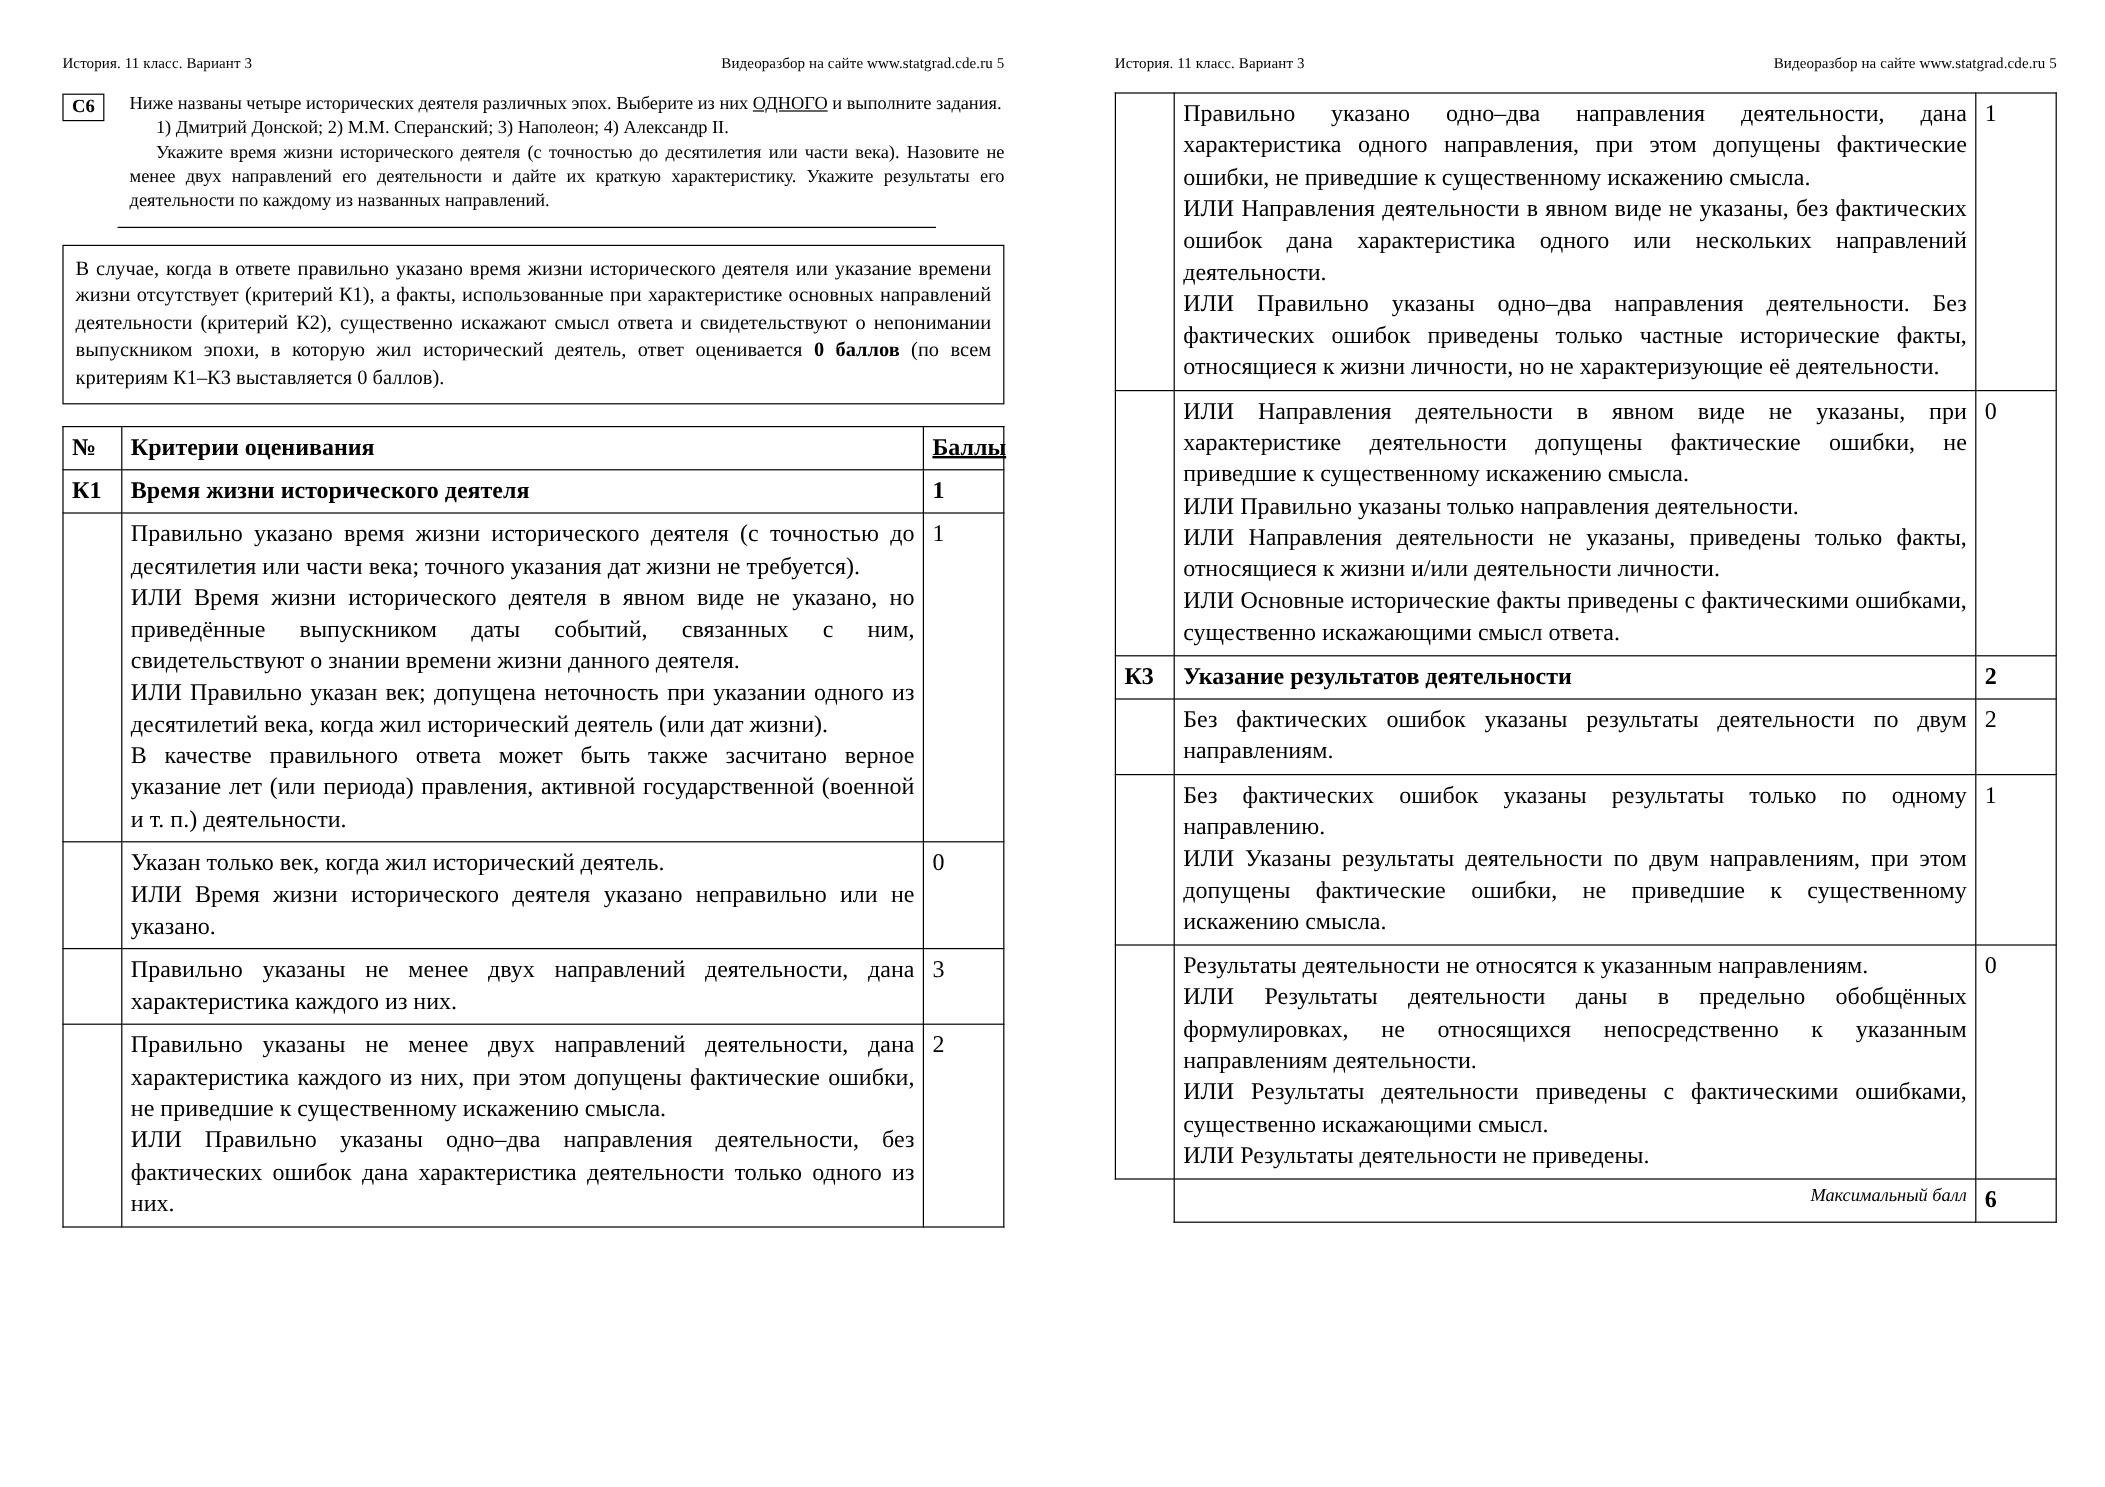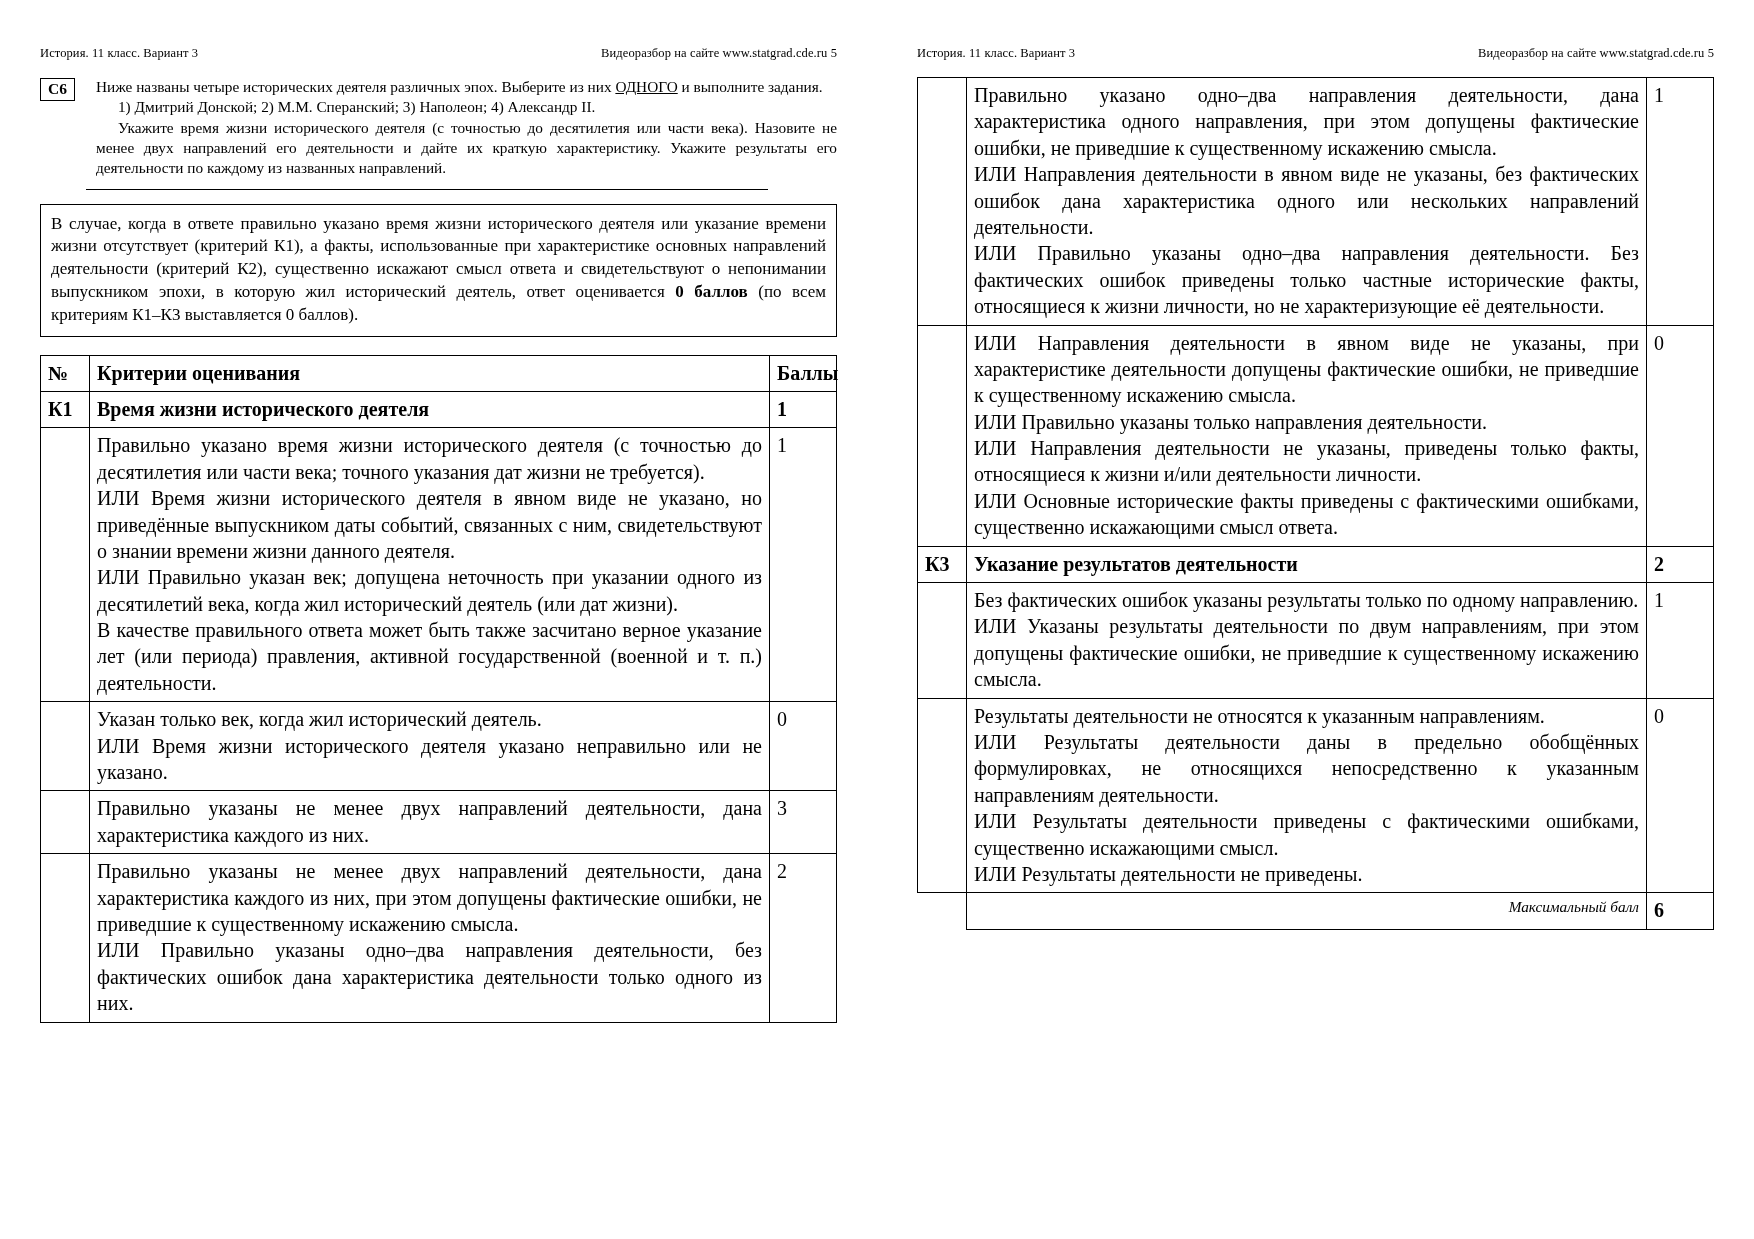--- a/index.html
+++ b/index.html
@@ -14,21 +14,21 @@
     color: #000000;
     position: relative;
     overflow: hidden;
   }
   .page {
     position: absolute;
     top: 0;
     width: 877px;
     height: 1239px;
     box-sizing: border-box;
-    padding: 46px 40px 20px 40px;
+    padding: 46px 40px 20px 52px;
   }
   .page-left { left: 0; }
   .page-right { left: 877px; }
 
   .runhead {
     display: flex;
     justify-content: space-between;
     font-size: 12.5px;
     margin-bottom: 16px;
     white-space: nowrap;
@@ -87,21 +87,21 @@
     border: 1.3px solid #000;
     vertical-align: top;
     padding: 4px 7px 5px 7px;
     font-size: 20px;
     line-height: 1.32;
     text-align: justify;
   }
   td.col-num { width: 34px; text-align: left; vertical-align: top; }
   td.col-score { width: 52px; text-align: center; vertical-align: middle; }
   td.hdr { font-weight: bold; text-align: left; }
-  td.hdr.center { text-align: center; }
+  td.hdr.center { text-align: center; text-decoration: underline; }
   td.score-center { text-align: center; vertical-align: middle; font-size: 15.3px; }
   td.bold { font-weight: bold; }
   .maxrow td { vertical-align: middle; margin-left: 36px; }
   .maxrow .maxlabel { text-align: right; font-style: italic; font-size: 15.3px; }
   .hidden-cell { border: none !important; }
   p.m0 { margin: 0; }
 </style>
 </head>
 <body>
 
@@ -210,20 +210,27 @@
         </td>
         <td class="col-score score-center">0</td>
       </tr>
 
       <tr>
         <td class="col-num bold">К3</td>
         <td class="bold">Указание результатов деятельности</td>
         <td class="col-score score-center bold">2</td>
       </tr>
 
+      <tr>
+        <td class="col-num"></td>
+        <td>
+          <p class="m0">Без фактических ошибок указаны результаты деятельности по двум направлениям.</p>
+        </td>
+        <td class="col-score score-center">2</td>
+      </tr>
 
       <tr>
         <td class="col-num"></td>
         <td>
           <p class="m0">Без фактических ошибок указаны результаты только по одному направлению.</p>
           <p class="m0">ИЛИ Указаны результаты деятельности по двум направлениям, при этом допущены фактические ошибки, не приведшие к существенному искажению смысла.</p>
         </td>
         <td class="col-score score-center">1</td>
       </tr>
 

